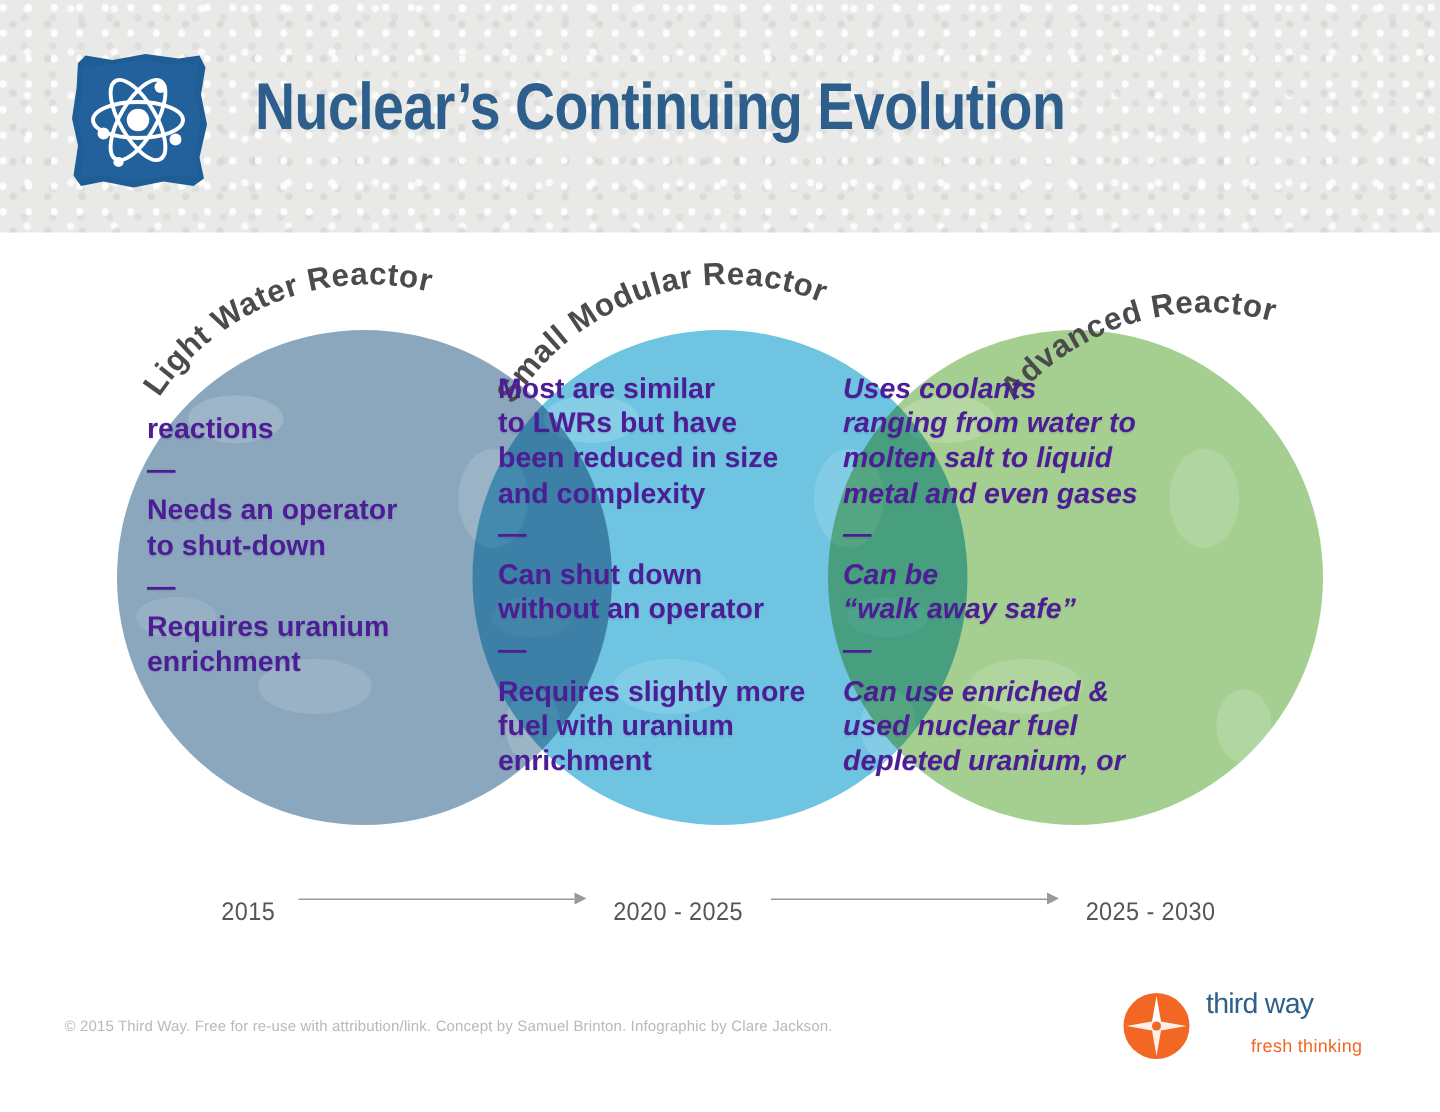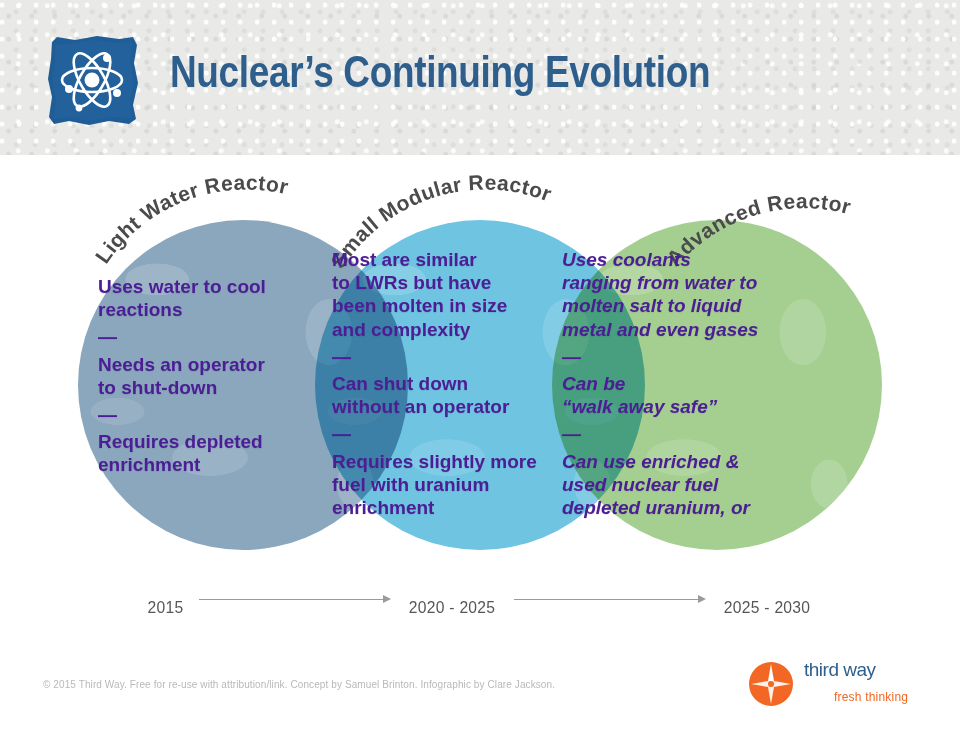--- a/index.html
+++ b/index.html
@@ -252,34 +252,33 @@
   <div class="circle-label" id="label-adv">
     <svg width="340" height="120" viewBox="0 0 340 120">
       <path id="arc-adv" d="M 128,96 A 168,168 0 0 1 336,52" fill="none"></path>
       <text>
         <textPath href="#arc-adv" startOffset="2%">Advanced Reactor</textPath>
       </text>
     </svg>
   </div>
 
   <div class="circle-text" id="text-lwr">
-    <span class="blk">Uses water to cool</span>
     <span class="blk">reactions</span>
     <span class="sep">—</span>
     <span class="blk">Needs an operator</span>
     <span class="blk">to shut-down</span>
     <span class="sep">—</span>
-    <span class="blk">Requires depleted</span>
+    <span class="blk">Requires uranium</span>
     <span class="blk">enrichment</span>
   </div>
 
   <div class="circle-text" id="text-smr">
     <span class="blk">Most are similar</span>
     <span class="blk">to LWRs but have</span>
-    <span class="blk">been molten in size</span>
+    <span class="blk">been reduced in size</span>
     <span class="blk">and complexity</span>
     <span class="sep">—</span>
     <span class="blk">Can shut down</span>
     <span class="blk">without an operator</span>
     <span class="sep">—</span>
     <span class="blk">Requires slightly more</span>
     <span class="blk">fuel with uranium</span>
     <span class="blk">enrichment</span>
   </div>
 

